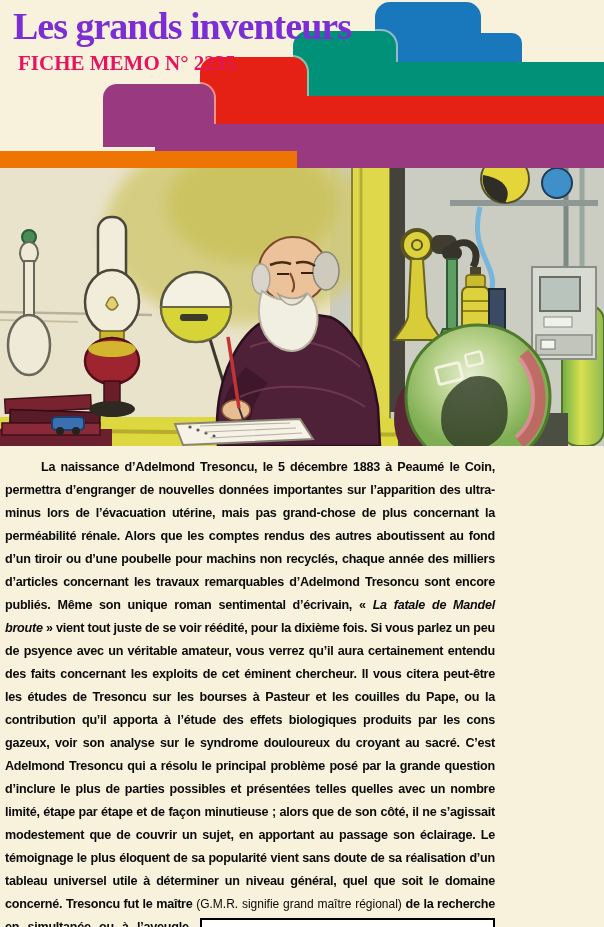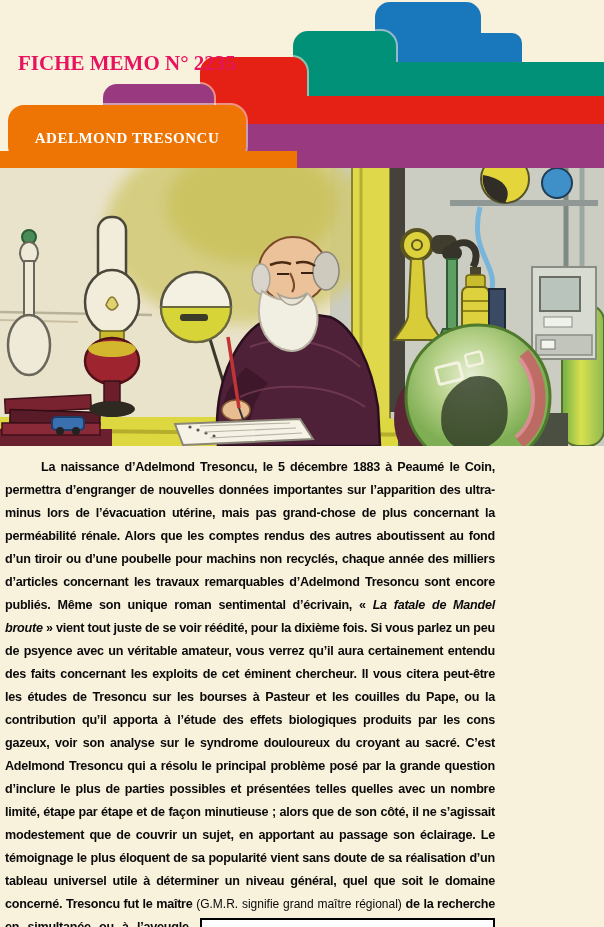--- a/index.html
+++ b/index.html
@@ -52,24 +52,22 @@
 
   <div class="header">
     <div class="tab tab-blue"></div>
     <div class="band band-blue"></div>
     <div class="tab tab-teal"></div>
     <div class="band band-teal"></div>
     <div class="tab tab-red"></div>
     <div class="band band-red"></div>
     <div class="tab tab-purple"></div>
     <div class="band band-purple"></div>
-    <div class="tab tab-orange">
-      <span class="tab-label">ADELMOND TRESONCU</span>
-    </div>
     <div class="band band-orange"></div>
+    <div class="title">Les grands inventeurs</div>
     <div class="subtitle">FICHE MEMO N° 2235</div>
   </div>
 
   <div class="illustration">
     <svg width="604" height="279" viewBox="0 0 604 279">
       <defs>
         <radialGradient id="globeGrad" cx="45%" cy="35%">
           <stop offset="0%" stop-color="#e6eed2"></stop>
             <stop offset="55%" stop-color="#b3cf85"></stop>
             <stop offset="100%" stop-color="#7fae54"></stop>

